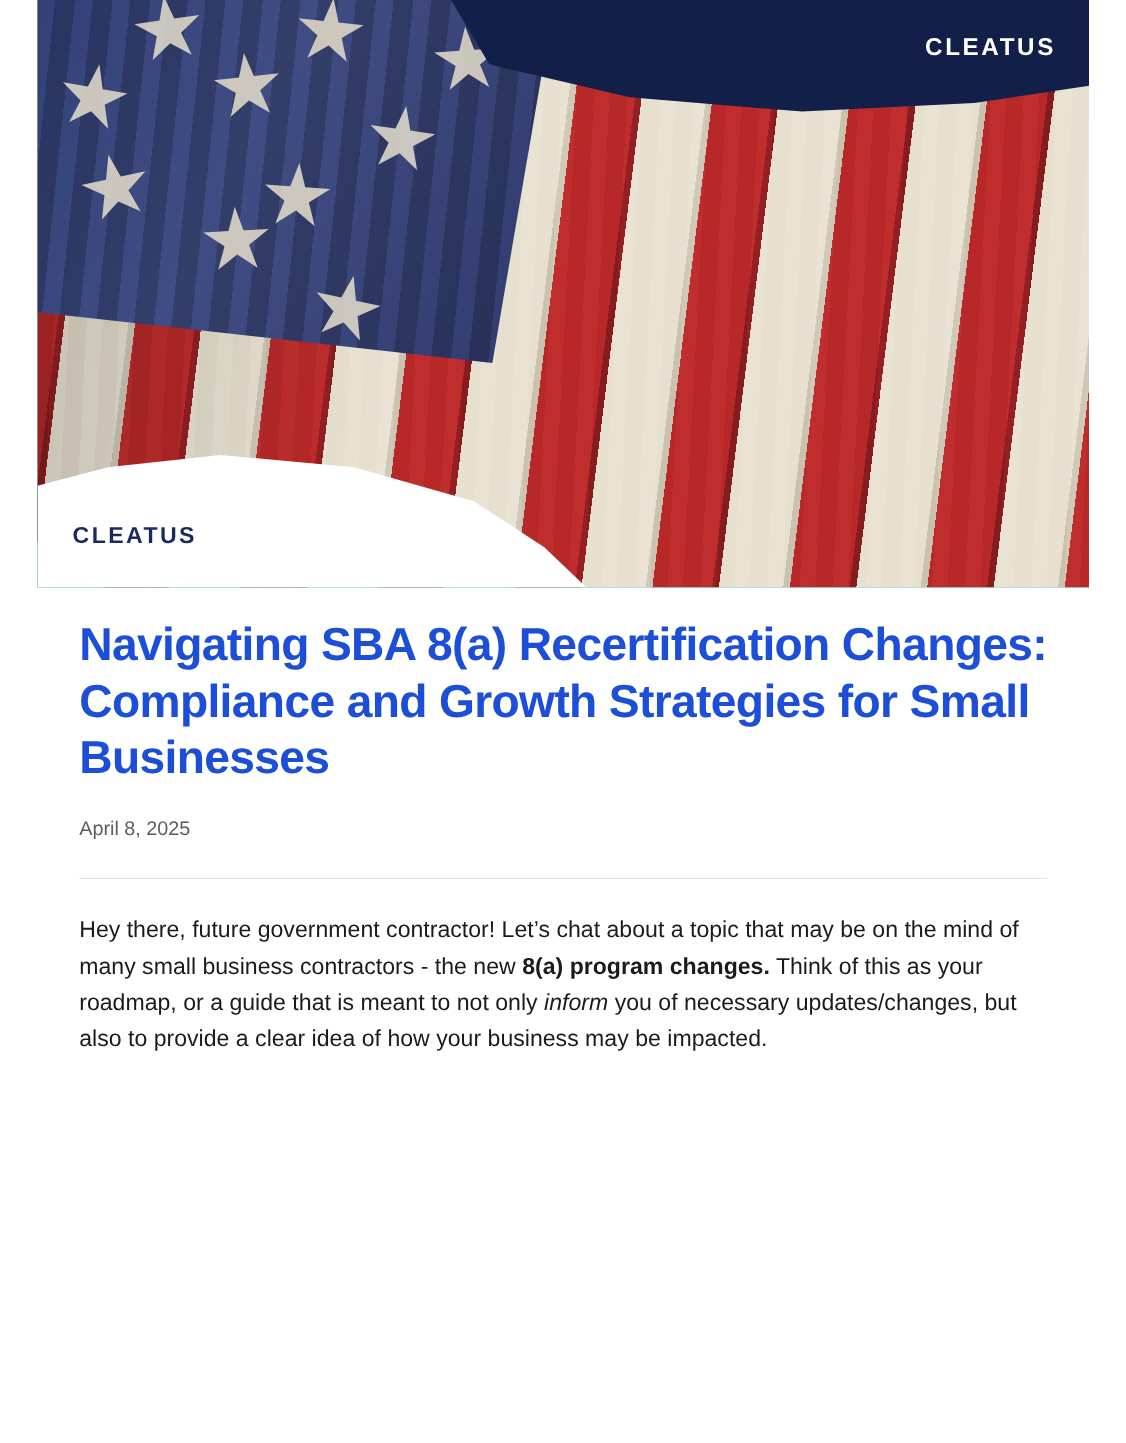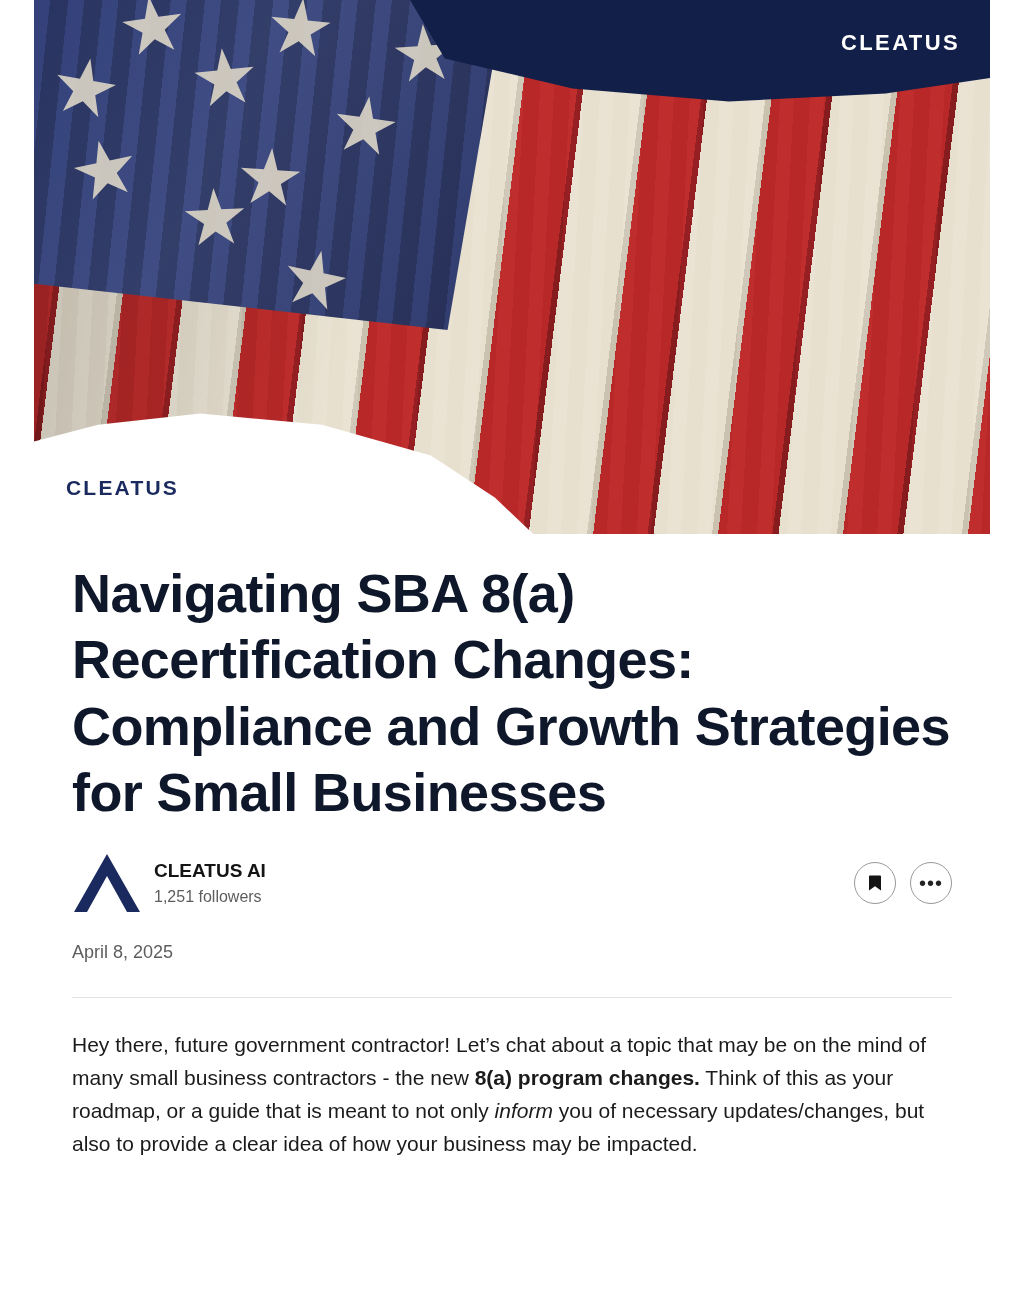--- a/index.html
+++ b/index.html
@@ -105,24 +105,24 @@
   .byline {
     text-align: center;
     color: #5a5a5a;
     font-size: 17px;
     margin-top: 22px;
   }
   .content { padding: 0 72px; }
 
   h1.title {
     margin-top: 26px;
-    font-size: 54px;
+    font-size: 42px;
     line-height: 1.23;
     letter-spacing: -0.6px;
-    color: #0f172a;
+    color: #1d4ed8;
     font-weight: 700;
   }
 
   .author-row {
     display: flex;
     align-items: center;
     margin-top: 26px;
   }
   .logo-a {
     width: 70px; height: 62px;
@@ -221,44 +221,20 @@
     <div class="hero-botleft">
       <span class="mark">CLEATUS</span>
     </div>
   </div>
 
 
   <div class="content">
 
     <h1 class="title">Navigating SBA 8(a) Recertification Changes: Compliance and Growth Strategies for Small Businesses</h1>
 
-    <div class="author-row">
-      <div class="logo-a">
-        <svg width="70" height="62" viewBox="0 0 70 62" aria-hidden="true">
-          <path d="M35 2 L68 60 L55 60 L35 24 L15 60 L2 60 Z" fill="#1a2a5e"></path>
-        </svg>
-      </div>
-      <div class="author-meta">
-        <div class="author-name">CLEATUS AI</div>
-        <div class="author-followers">1,251 followers</div>
-      </div>
-
-      <div class="action-group">
-        <div class="icon-btn">
-          <span>
-            <svg width="16" height="18" viewBox="0 0 16 18" aria-hidden="true">
-              <path d="M3 1.5 H13 A1 1 0 0 1 14 2.5 V16.5 L8 12.2 L2 16.5 V2.5 A1 1 0 0 1 3 1.5 Z" fill="#141414"></path>
-            </svg>
-          </span>
-        </div>
-        <div class="icon-btn">
-          <span class="dots">•••</span>
-        </div>
-      </div>
-    </div>
 
     <div class="date">April 8, 2025</div>
 
 
     <div class="divider"></div>
 
     <p class="body-text"><span>Hey there, future government contractor! Let’s chat about a topic that may be on the mind of many small business contractors - the new </span><b>8(a) program changes.</b><span> Think of this as your roadmap, or a guide that is meant to not only </span><i>inform</i><span> you of necessary updates/changes, but also to provide a clear idea of how your business may be impacted.</span></p>
 
   </div>
 </div>

